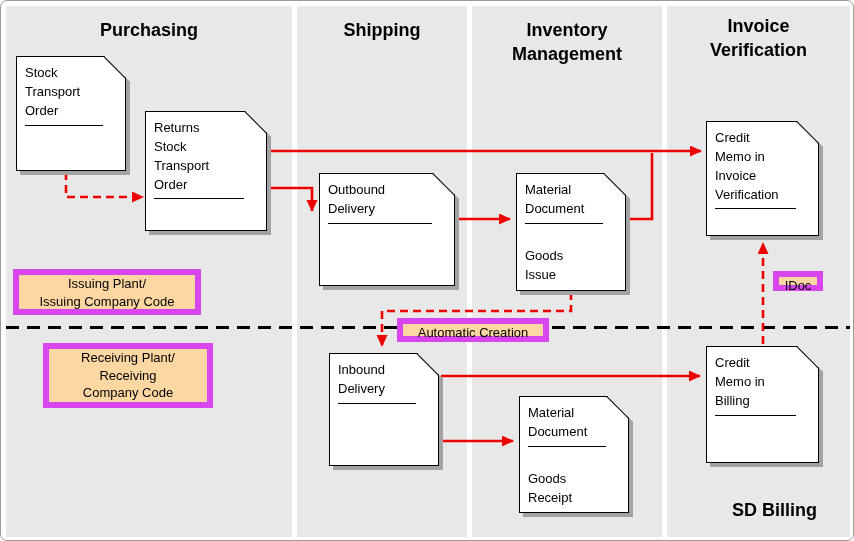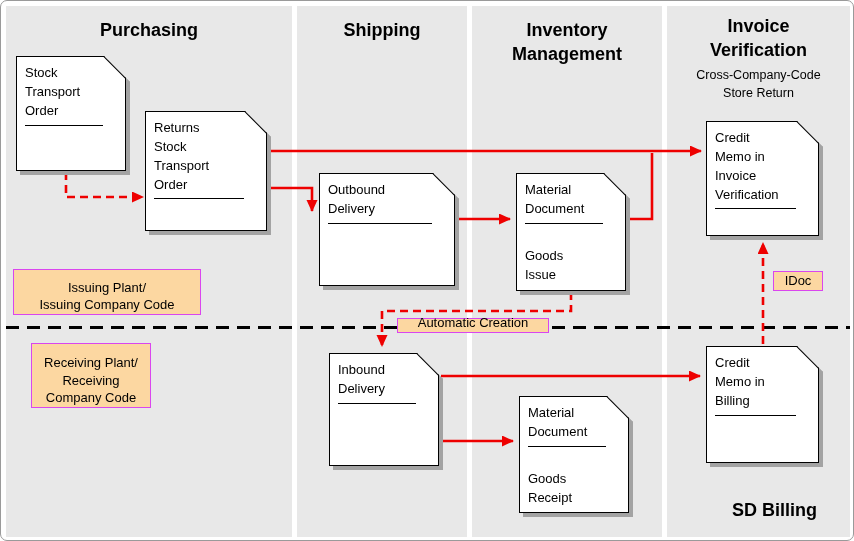--- a/index.html
+++ b/index.html
@@ -27,22 +27,22 @@
                border: 1.3px solid #000;
                clip-path: polygon(0 0, calc(100% - 22px) 0, 100% 22px, 100% 100%, 0 100%); }
   .doc-fold { position: absolute; top: 0; left: calc(100% - 22px); width: 31.1px; height: 1.4px;
               background: #000; transform: rotate(45deg); transform-origin: 0 0; }
   .doc-text { position: absolute; left: 0; top: 0; right: 0; bottom: 0;
               padding: 8px 8px 6px 9px; font-size: 13px; line-height: 1.45; }
   .doc-title { display: block; white-space: pre-line; border-bottom: 1.4px solid #000;
                padding-bottom: 4px; margin-right: 15px; }
   .doc-body { display: block; white-space: pre-line; margin-top: 23px; }
 
-  .plabel { position: absolute; background: #fcd7a1; border: 1px solid #d946ef; z-index: 5;
-            display: flex; align-items: flex-end; justify-content: center; }
+  .plabel { position: absolute; background: #fcd7a1; border: 6px solid #d946ef; z-index: 5;
+            display: flex; align-items: flex-start; justify-content: center; }
   .plabel span { display: block; text-align: center; font-size: 13px; line-height: 1.35;
                  white-space: pre-line; }
 </style>
 </head>
 <body>
 
 <div class="canvas">
 
   <div class="lane" style="left:5px;width:286px;">
     <div class="lane-title">Purchasing</div>
@@ -50,22 +50,20 @@
   <div class="lane" style="left:296px;width:170px;">
     <div class="lane-title">Shipping</div>
   </div>
   <div class="lane" style="left:471px;width:190px;">
     <div class="lane-title">Inventory
 Management</div>
   </div>
   <div class="lane" style="left:666px;width:183px;">
     <div class="lane-title" style="top:8px;">Invoice
 Verification</div>
-    <div class="lane-subtitle">Cross-Company-Code
-Store Return</div>
     <div class="lane-footer">SD Billing</div>
   </div>
 
   <div class="divider"></div>
 
   <svg class="arrows" viewBox="0 0 854 541">
     <defs>
       <marker id="ah" markerUnits="userSpaceOnUse" markerWidth="16" markerHeight="14" refX="11" refY="5.5" orient="auto">
         <path d="M0,0 L12,5.5 L0,11 Z" fill="#ee0000"></path>
       </marker>
@@ -163,25 +161,25 @@
       <span class="doc-title">Credit
 Memo in
 Billing</span>
     </div>
   </div>
 
   <div class="plabel" style="left:12px;top:268px;width:188px;height:46px;">
     <span>Issuing Plant/
 Issuing Company Code</span>
   </div>
-  <div class="plabel" style="left:30px;top:342px;width:120px;height:65px;">
+  <div class="plabel" style="left:42px;top:342px;width:170px;height:65px;">
     <span>Receiving Plant/
 Receiving
 Company Code</span>
   </div>
-  <div class="plabel" style="left:396px;top:317px;width:152px;height:15px;">
+  <div class="plabel" style="left:396px;top:317px;width:152px;height:24px;">
     <span>Automatic Creation</span>
   </div>
   <div class="plabel" style="left:772px;top:270px;width:50px;height:20px;">
     <span>IDoc</span>
   </div>
 
 </div>
 
 </body></html>

